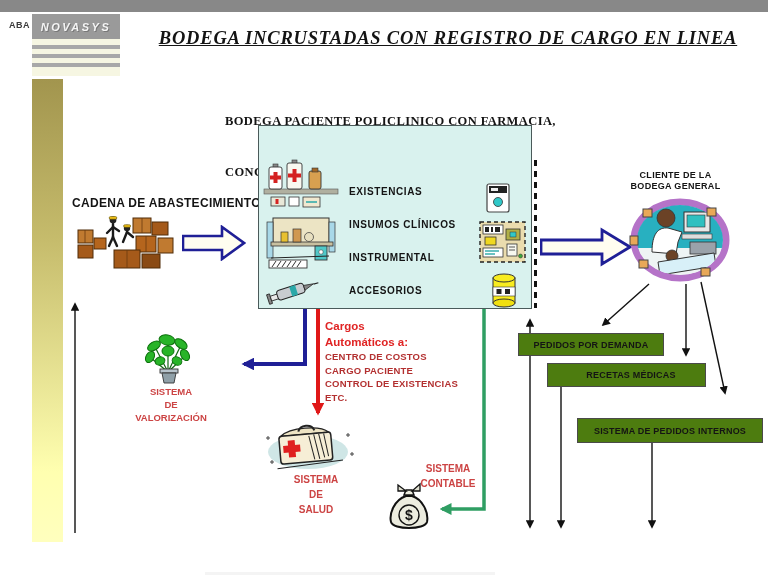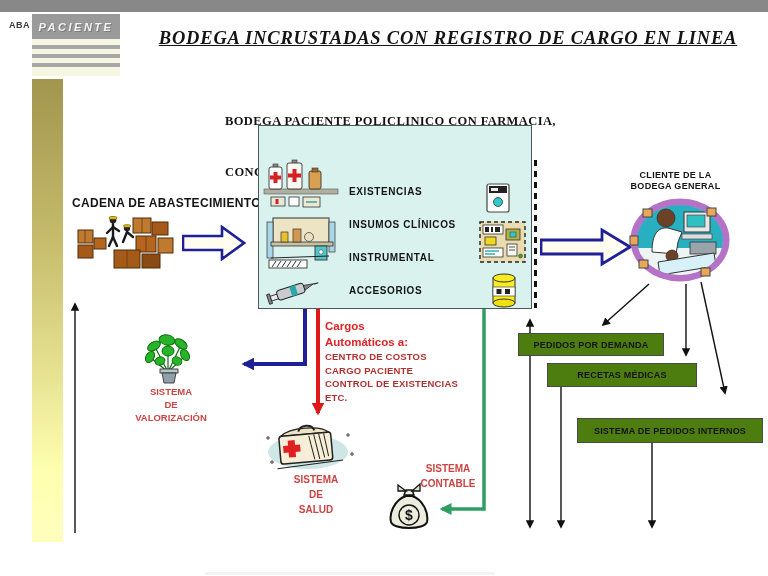--- a/index.html
+++ b/index.html
@@ -34,21 +34,21 @@
   .items{position:absolute;left:90px;top:49px;line-height:33px;font-weight:bold;
          font-size:10px;letter-spacing:.6px;color:#141414;white-space:nowrap;}
   .dash-line{left:534px;top:148px;width:3px;height:148px;
              background:repeating-linear-gradient(to bottom,#111 0 6px,transparent 6px 11px);}
 
   
   .obox{background:#4d7c0f;border:1.5px solid #4a4a4a;display:flex;align-items:center;
         justify-content:center;font-weight:bold;font-size:9px;color:#141414;
         letter-spacing:.2px;white-space:nowrap;}
   .b-pedidos{left:518px;top:321px;width:144px;height:21px;}
-  .b-recetas{left:547px;top:351px;width:148px;height:22px;}
+  .b-recetas{left:547px;top:351px;width:148px;height:22px;padding-left:9px;}
   .b-internos{left:577px;top:406px;width:184px;height:23px;}
 
   
   .charges{left:325px;top:306px;}
   .charges .h{font-weight:bold;font-size:11.5px;color:#e02424;line-height:16px;}
   .charges .i{font-weight:bold;font-size:9.5px;color:#b33030;line-height:13.5px;letter-spacing:.2px;}
   .sysred{font-weight:bold;color:#cc4444;text-align:center;}
   .valor{left:124px;top:373px;width:94px;font-size:9.5px;line-height:13px;}
   .salud{left:280px;top:460px;width:72px;font-size:10px;line-height:15px;}
   .contable{left:406px;top:449px;width:84px;font-size:10px;line-height:15px;}
@@ -64,21 +64,21 @@
 
   svg{display:block;}
 </style>
 </head>
 <body>
 
 <div class="stage">
 
   <div class="abs aba z2">ABA</div>
   <div class="abs novasys z2">
-    <span>PACIENTE</span>
+    <span>NOVASYS</span>
   </div>
   <div class="abs stripes z2">
     <div class="stripe" style="top:6px"></div>
     <div class="stripe" style="top:15px"></div>
     <div class="stripe" style="top:24px"></div>
   </div>
   <div class="abs sidebar z2"></div>
 
   <div class="abs title z2">BODEGA INCRUSTADAS CON REGISTRO DE CARGO EN LINEA</div>
   <div class="abs subtitle z2">

